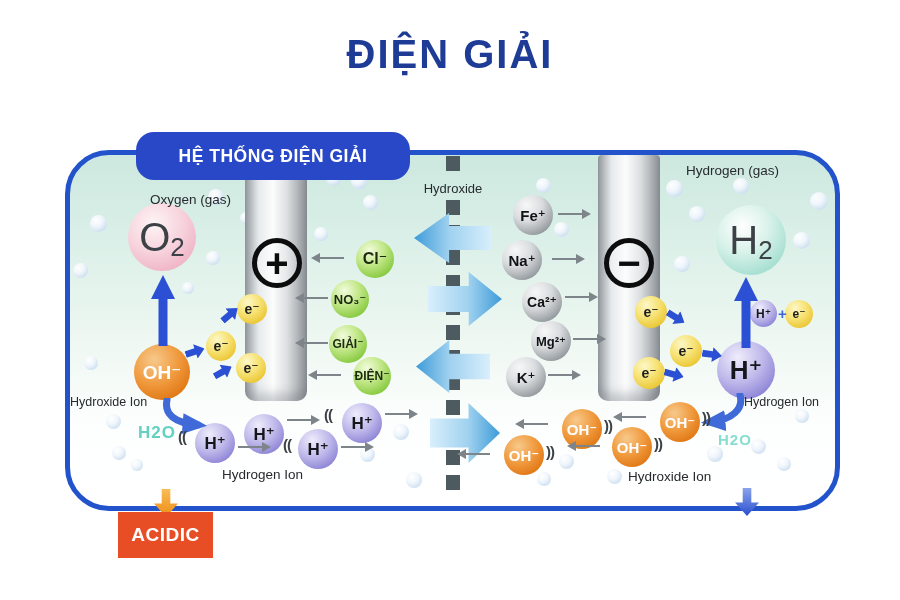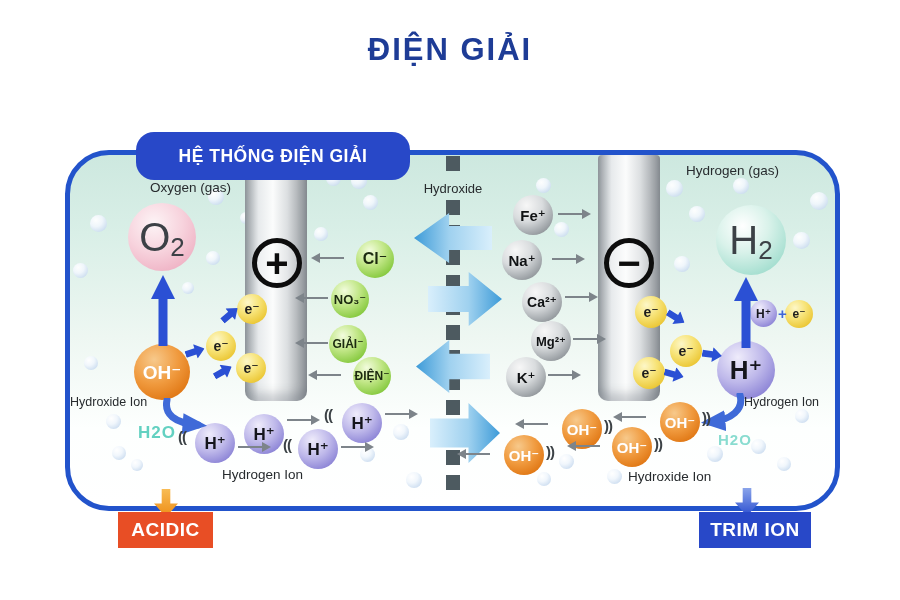--- a/index.html
+++ b/index.html
@@ -4,21 +4,21 @@
 <style>
   html,body { margin:0; padding:0; background:#ffffff; }
   * { box-sizing:border-box; }
   .stage {
     position:relative; width:900px; height:600px; overflow:hidden;
     background:#ffffff;
     font-family:"Liberation Sans","DejaVu Sans",sans-serif;
   }
   .title {
     position:absolute; left:0; right:0; top:32px; margin:0;
-    text-align:center; font-size:31px; font-weight:bold;
+    text-align:center; font-size:40px; font-weight:bold;
     letter-spacing:2px; color:var(--title-navy,#1e3c96);
   }
   .sys-badge {
     position:absolute; left:136px; top:132px; width:274px; height:48px;
     border-radius:18px; background:var(--accent-blue,#2848c8); color:#fff;
     font-size:17.5px; font-weight:bold; letter-spacing:.5px;
     display:flex; align-items:center; justify-content:center; z-index:9;
   }
   .tank {
     position:absolute; left:65px; top:150px; width:775px; height:361px;
@@ -86,21 +86,21 @@
   .garrow-l { position:absolute; width:24px; height:2px; background:#7d848a; z-index:6; }
   .garrow-l::before {
     content:''; position:absolute; left:-9px; top:-4px; width:0; height:0;
     border-right:9px solid #7d848a; border-top:5px solid transparent; border-bottom:5px solid transparent;
   }
   .darrow {
     position:absolute; width:24px; height:28px; z-index:8;
     clip-path:polygon(32% 0%,68% 0%,68% 52%,100% 52%,50% 100%,0% 52%,32% 52%);
   }
   .bbadge {
-    position:absolute; height:36px; z-index:8; padding:0 8px;
+    position:absolute; height:46px; z-index:8; padding:0 8px;
     display:flex; align-items:center; justify-content:center;
     color:#fff; font-weight:bold; font-size:19px; letter-spacing:.5px;
   }
   .pair-plus { position:absolute; z-index:6; color:#3f66d8; font-weight:bold; font-size:15px; }
 </style>
 </head>
 <body>
 
 <div class="stage">
 
@@ -121,21 +121,21 @@
 
   <div class="dash" style="left:446px;top:156px;height:16px;"></div>
   <div class="lbl" style="left:408px;top:181px;width:90px;text-align:center;font-size:13px;">Hydroxide</div>
   <div class="dash" style="left:446px;top:200px;height:292px;"></div>
 
   <div class="flow-arrow flow-left" style="left:414px;top:213px;width:78px;height:50px;"></div>
   <div class="flow-arrow flow-right" style="left:428px;top:272px;width:74px;height:54px;"></div>
   <div class="flow-arrow flow-left" style="left:416px;top:340px;width:74px;height:53px;"></div>
   <div class="flow-arrow flow-right" style="left:430px;top:403px;width:70px;height:60px;"></div>
 
-  <div class="lbl" style="left:150px;top:180px;font-size:13.5px;">Oxygen (gas)</div>
+  <div class="lbl" style="left:150px;top:192px;font-size:13.5px;">Oxygen (gas)</div>
 
   <div class="circle c-o2" style="left:128px;top:203px;width:68px;height:68px;">
     <span class="gas-base">O</span>
       <span class="gas-sub">2</span>
   </div>
 
   <svg class="abs" style="left:148px;top:272px;" width="30" height="76">
     <line x1="15" y1="74" x2="15" y2="24" stroke="#2b50d4" stroke-width="9"></line>
     <polygon points="15,3 27,27 3,27" fill="#2b50d4"></polygon>
   </svg>
@@ -298,21 +298,20 @@
   <div class="vib" style="left:654px;top:435px;">))</div>
   <div class="garrow-l" style="left:466px;top:453px;"></div>
   <div class="circle c-oh" style="left:504px;top:435px;width:40px;height:40px;font-size:15px;">
       <span>OH⁻</span>
     </div>
   <div class="vib" style="left:546px;top:443px;">))</div>
 
   <div class="lbl" style="left:628px;top:469px;font-size:13.5px;">Hydroxide Ion</div>
 
   <div class="darrow" style="left:735px;top:488px;background:linear-gradient(180deg,#8aa4ea,#2c4fd0);"></div>
-  <div class="bbadge" style="left:699px;top:512px;width:112px;background:var(--accent-blue,#2848c8);">TRIM ION</div>
 
 <div class="bubble" style="left: 90px; top: 215px; width: 17px; height: 17px;"></div>
     <div class="bubble" style="left: 73px; top: 263px; width: 15px; height: 15px;"></div>
     <div class="bubble" style="left: 208px; top: 189px; width: 16px; height: 16px;"></div>
     <div class="bubble" style="left: 206px; top: 251px; width: 14px; height: 14px;"></div>
     <div class="bubble" style="left: 182px; top: 282px; width: 12px; height: 12px;"></div>
     <div class="bubble" style="left: 240px; top: 212px; width: 12px; height: 12px;"></div>
     <div class="bubble" style="left: 326px; top: 171px; width: 15px; height: 15px;"></div>
     <div class="bubble" style="left: 351px; top: 173px; width: 16px; height: 16px;"></div>
     <div class="bubble" style="left: 363px; top: 195px; width: 15px; height: 15px;"></div>

